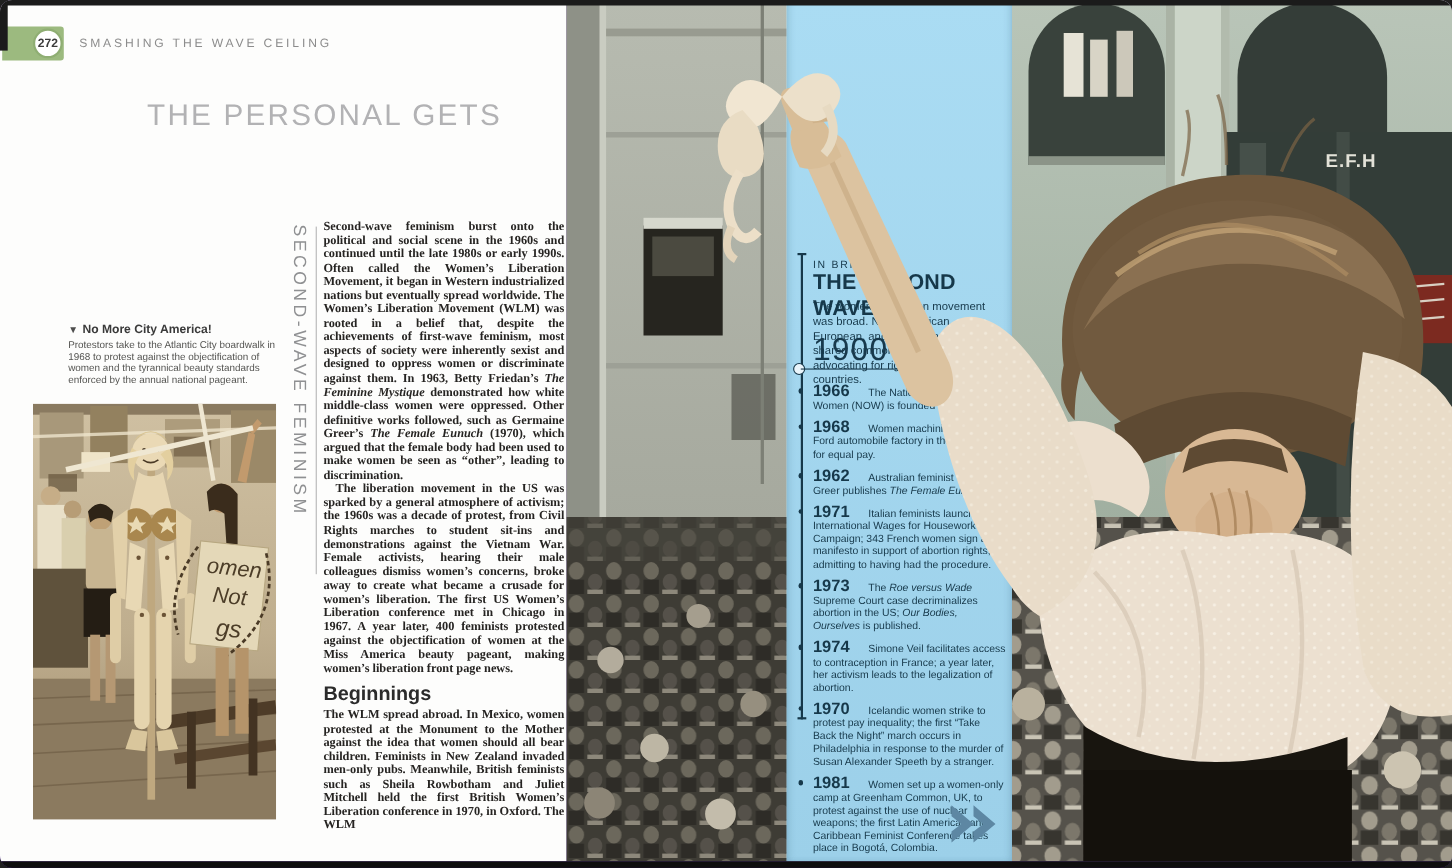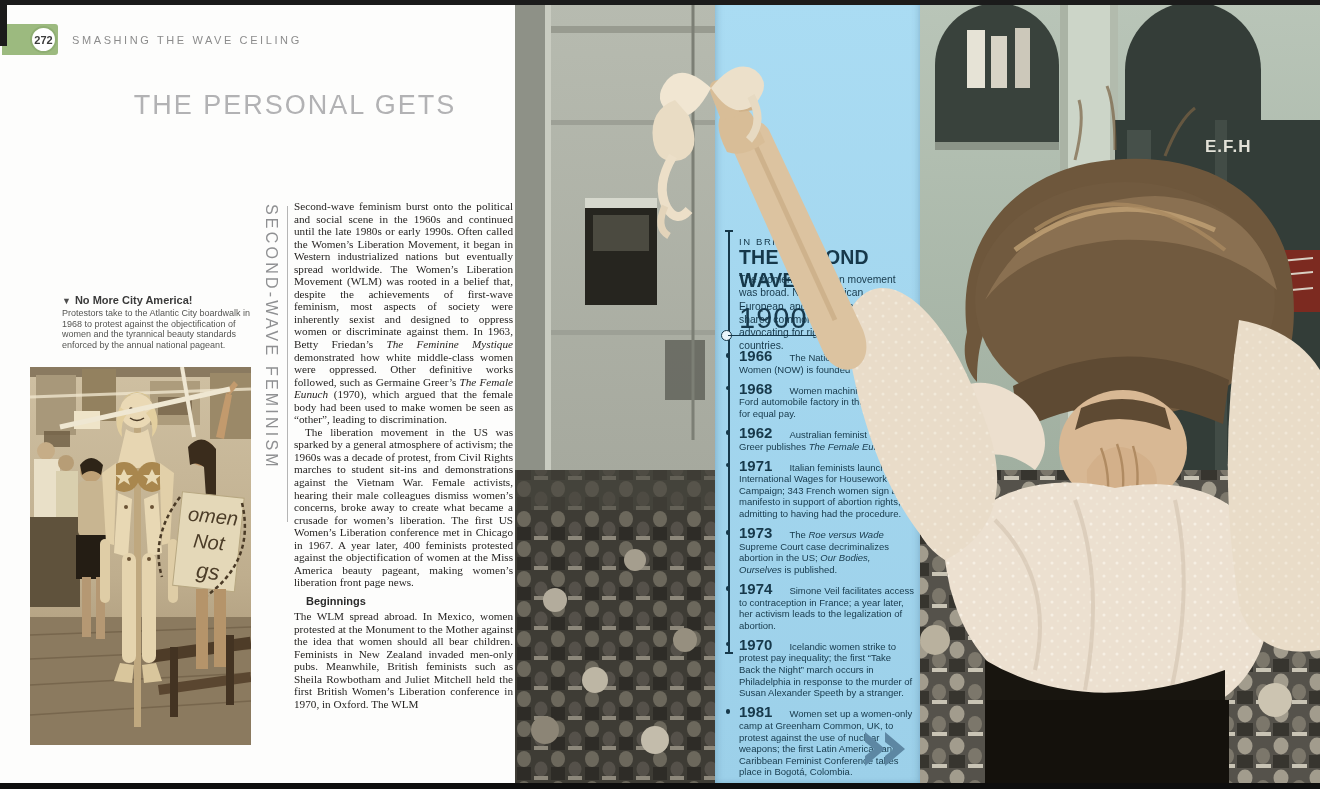--- a/index.html
+++ b/index.html
@@ -1,19 +1,19 @@
 <!DOCTYPE html>
 <html style="--accent-green: #9cba7f; --panel-blue: #a6d9f0; --navy: #16384a; --title-gray: #b2b2b4; --chevron-blue: #5d87a3;"><head>
 <meta charset="utf-8">
 <style>
   * { margin:0; padding:0; box-sizing:border-box; }
   html,body { background:#202020; }
   .spread {
     position:relative; width:1320px; height:789px; overflow:hidden;
-    background:#4c1d95; font-family:"Liberation Sans", sans-serif;
+    background:#4c1d95; font-family:"Liberation Sans", sans-serif;border-radius:11px;
   }
   .edge-top { position:absolute; left:0; top:0; width:1320px; height:5px; background:#1b1b1b; z-index:50; }
   .edge-bottom { position:absolute; left:0; top:783px; width:1320px; height:6px; background:#0e0e0e; z-index:50; }
   .edge-corner { position:absolute; left:0; top:0; width:7px; height:46px; background:#1b1b1b; z-index:50; }
 
   
   .page-left { position:absolute; left:0; top:0; width:515px; height:783px; background:#fdfdfc; }
   .page-tab { position:absolute; left:2px; top:24px; width:56px; height:31px; background:var(--accent-green,#9cba7f); border-radius:0 3px 3px 0; }
   .page-num-circle {
     position:absolute; left:30px; top:26px; width:27px; height:27px; border-radius:50%;
@@ -32,23 +32,23 @@
   .photo-left-wrap { position:absolute; left:30px; top:367px; width:221px; height:378px; }
 
   .vertical-label {
     position:absolute; left:280px; top:204px; white-space:nowrap;
     transform:rotate(90deg); transform-origin:0 0;
     font-size:16px; letter-spacing:3.2px; color:#8f9092;
   }
   .body-rule { position:absolute; left:287px; top:206px; width:1px; height:316px; background:#b5b5b5; }
 
   .article-col { position:absolute; left:294px; top:200px; width:219px; font-family:"Liberation Serif", serif; color:#262422; }
-  .body-p { font-size:11.2px; line-height:12.55px; text-align:justify; }
+  .body-p { font-size:11.2px; line-height:12.55px; text-align:justify;font-weight:bold; }
   .body-p.indent { text-indent:11px; }
-  .article-subhead { font-family:"Liberation Sans", sans-serif; font-size:11px; font-weight:bold; color:#2b2b2b; margin:6px 0 3px 12px; }
+  .article-subhead { font-family:"Liberation Sans", sans-serif; font-size:18px; font-weight:bold; color:#2b2b2b; margin:6px 0 3px 0; }
 
   
   .page-right { position:absolute; left:515px; top:0; width:805px; height:783px; background:#8d8d88; }
   .photo-bg { position:absolute; left:0; top:0; z-index:1; }
   .arm-overlay { position:absolute; left:0; top:0; z-index:6; pointer-events:none; }
 
   .panel {
     position:absolute; left:200px; top:0; width:205px; height:783px; z-index:4;
     background:linear-gradient(180deg,#aadcf3 0%, #a4d7ef 40%, #9cd0e9 100%);
     box-shadow:inset 4px 0 8px -4px rgba(40,80,110,.35), inset -4px 0 8px -4px rgba(40,80,110,.3);

